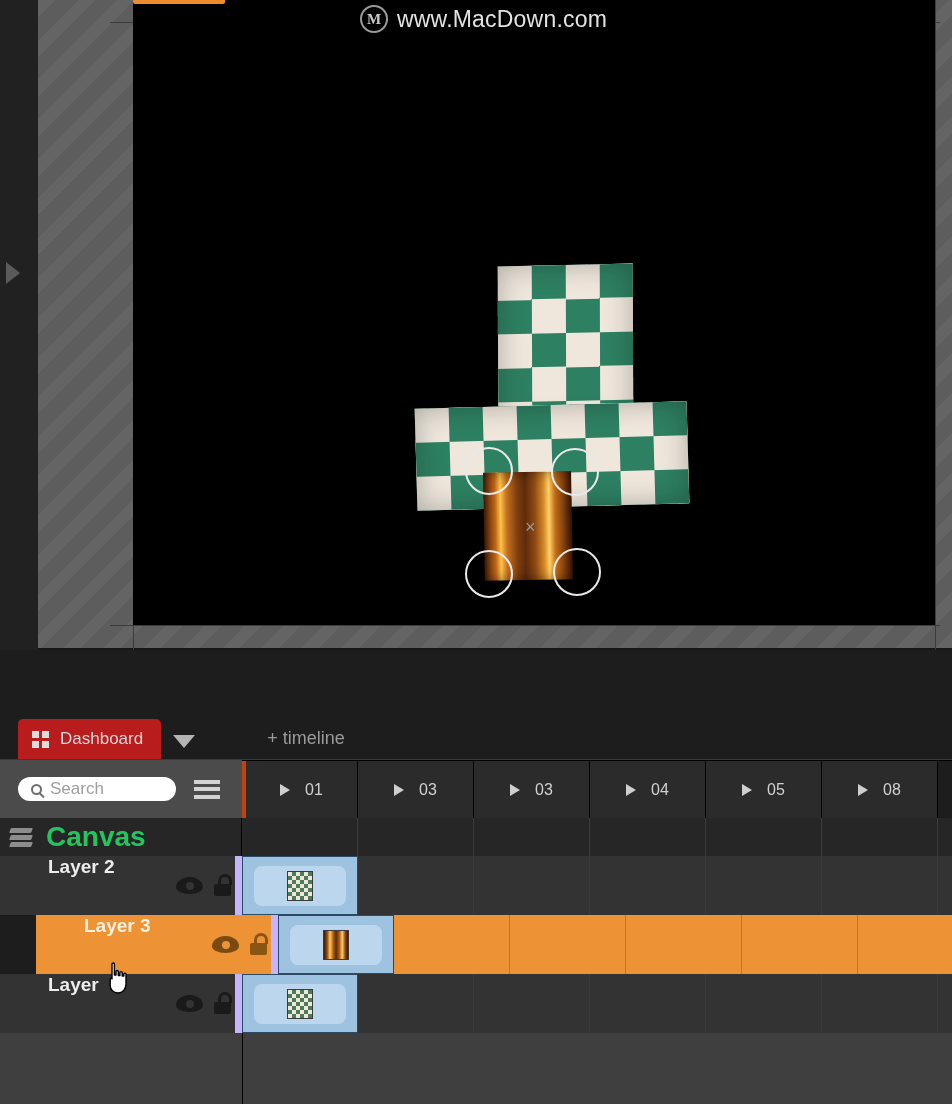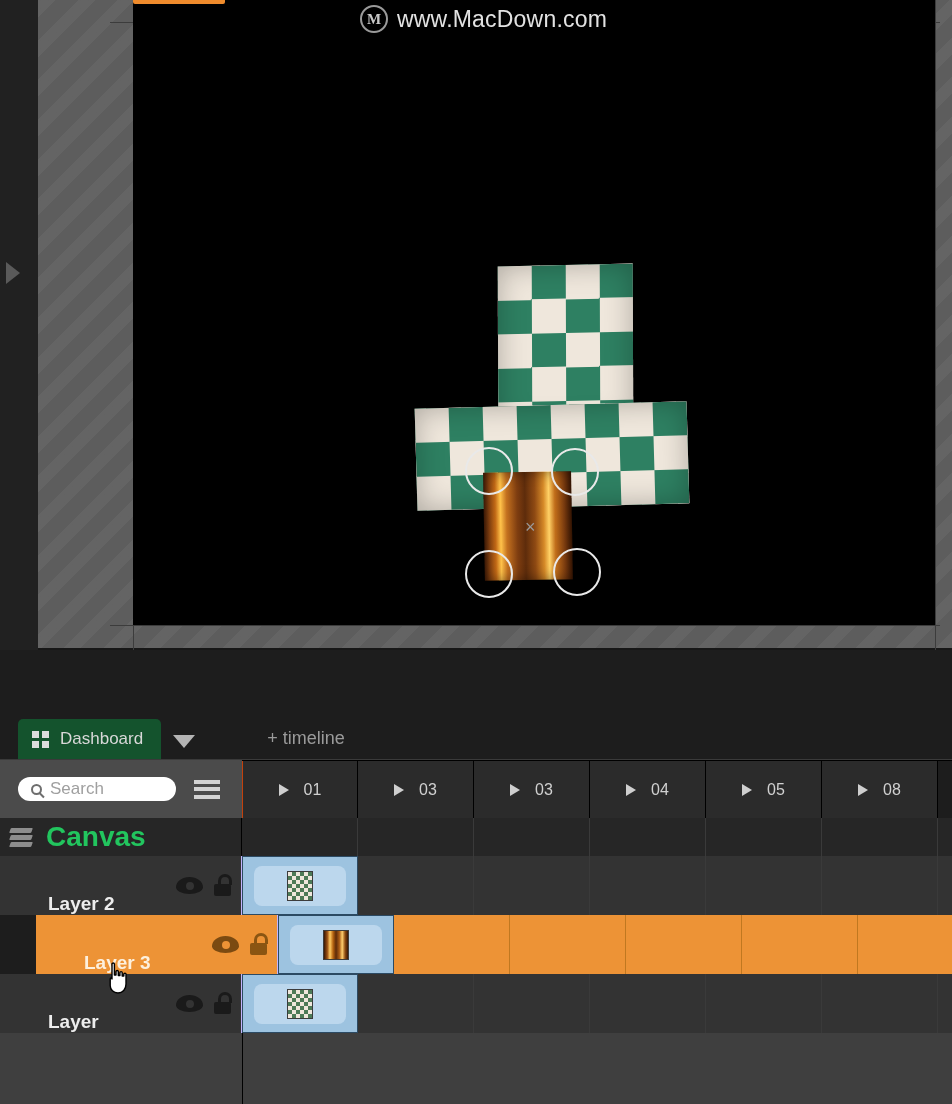--- a/index.html
+++ b/index.html
@@ -113,21 +113,21 @@
   
   .tabstrip {
     position: absolute; left: 0; top: 62px; width: 952px; height: 48px;
     background: #1d1d1d;
     border-bottom: 1px solid #3a3a3a;
     display: flex; align-items: flex-end;
   }
   .tab {
     margin-left: 18px;
     height: 40px; padding: 0 18px 0 14px;
-    background: #14532d;
+    background: #b91c1c;
     border-radius: 5px 5px 0 0;
     display: flex; align-items: center; gap: 11px;
     color: #d8d8d8; font-size: 17px;
   }
   .grid-icon {
     width: 17px; height: 17px;
     display: grid; grid-template-columns: 7px 7px; grid-template-rows: 7px 7px;
     gap: 3px;
   }
   .grid-icon i { background: #dcdcdc; display: block; }
@@ -178,21 +178,21 @@
     border-top: 1px solid #000;
   }
   .tl-col {
     width: 116px; height: 58px; flex: none;
     background: #2b2b2b;
     border-right: 1px solid #000;
     border-bottom: 1px solid #000;
     display: flex; align-items: center; justify-content: center; gap: 15px;
     color: #d0d0d0; font-size: 16px;
   }
-  .tl-col:first-child { border-left: 1px solid #c2410c; }
+  .tl-col:first-child { border-left: 4px solid #c2410c; }
   .play-tri {
     width: 0; height: 0;
     border-left: 10px solid #cfcfcf;
     border-top: 6px solid transparent;
     border-bottom: 6px solid transparent;
   }
 
   
   .canvas-row {
     position: absolute; left: 0; top: 168px; width: 952px; height: 38px;
@@ -221,22 +221,22 @@
   .layer-row {
     position: absolute; left: 0; width: 952px; height: 59px;
     display: flex;
   }
   .layer-row.r0 { top: 206px; background: #333333; }
   .layer-row.r1 { top: 265px; background: #ed9336; margin-left: 36px; }
   .layer-row.r2 { top: 324px; background: #333333; }
 
   .lr-label {
     width: 242px; height: 59px; flex: none;
-    display: flex; align-items: flex-end;
-    border-right: 1px solid #c4b5fd;
+    display: flex; align-items: flex-start;
+    border-right: 7px solid #c4b5fd;
     position: relative;
   }
   .lr-name {
     margin-left: 48px; font-size: 19px; font-weight: bold; color: #ededed;
   }
   .layer-row.r1 .lr-name { color: #fdf0dd; }
   .eye {
     position: absolute; left: 176px; top: 21px;
     width: 27px; height: 17px;
     border-radius: 50% / 60% 60% 40% 40%;

